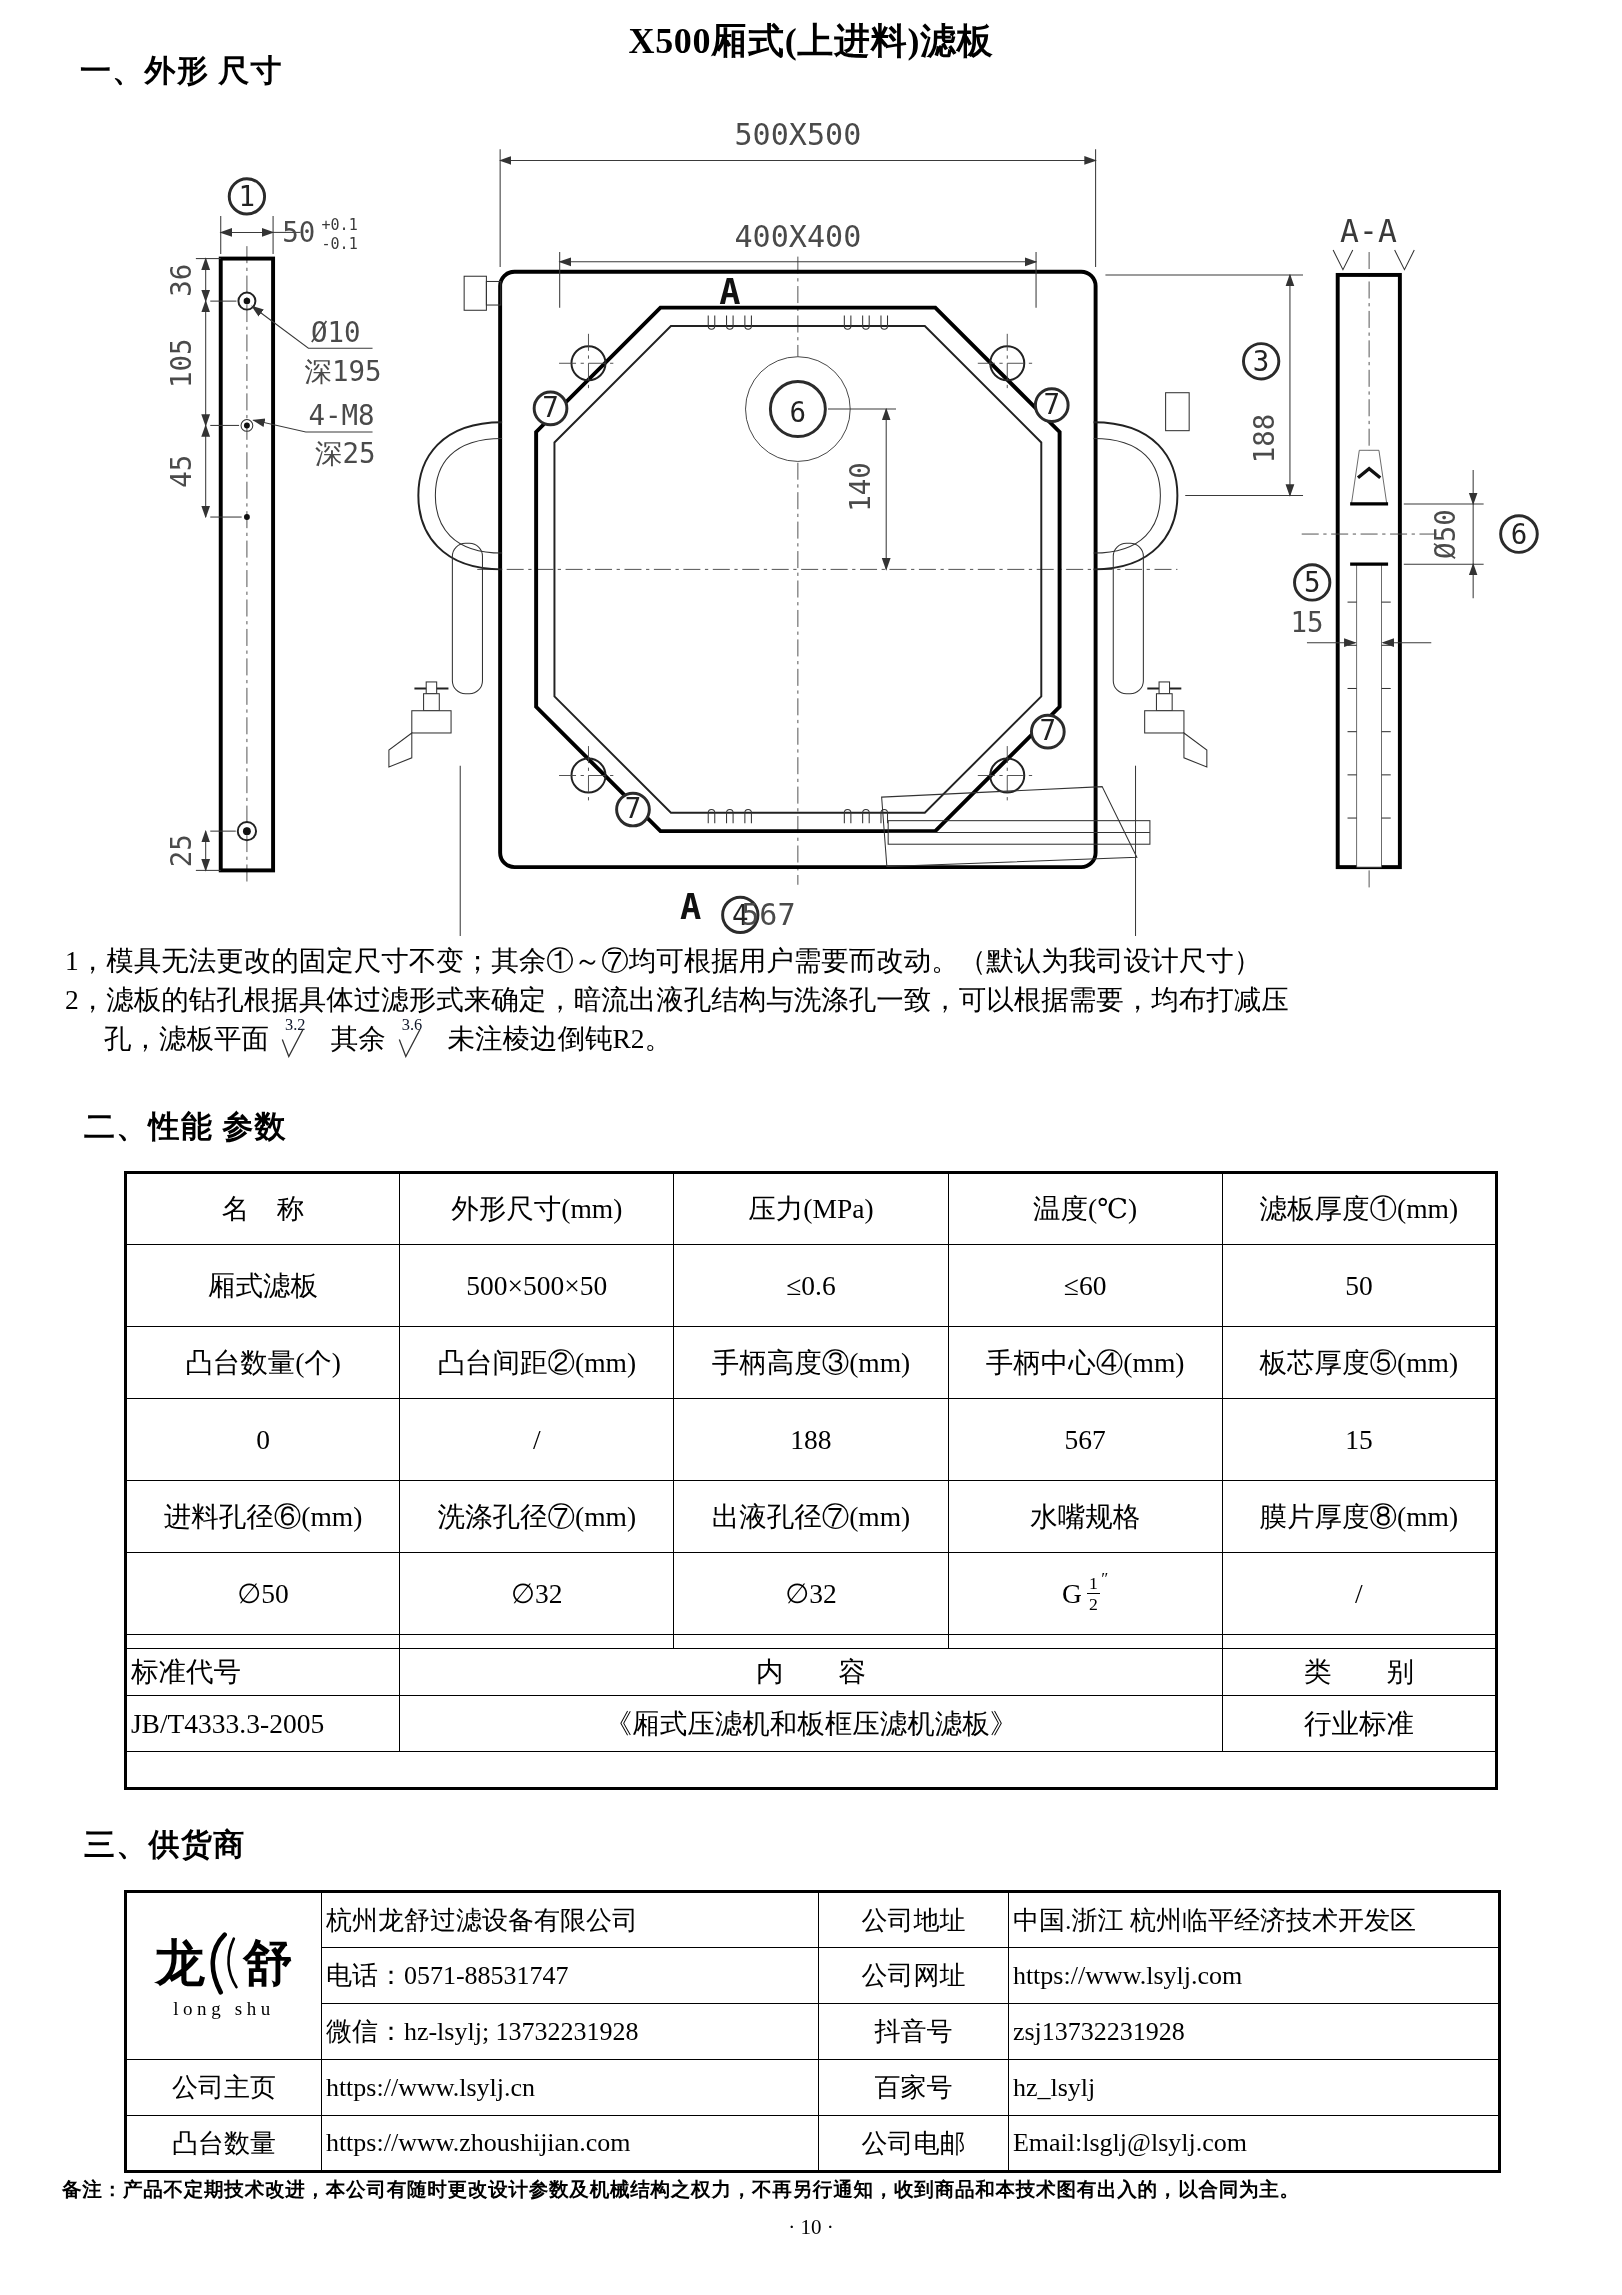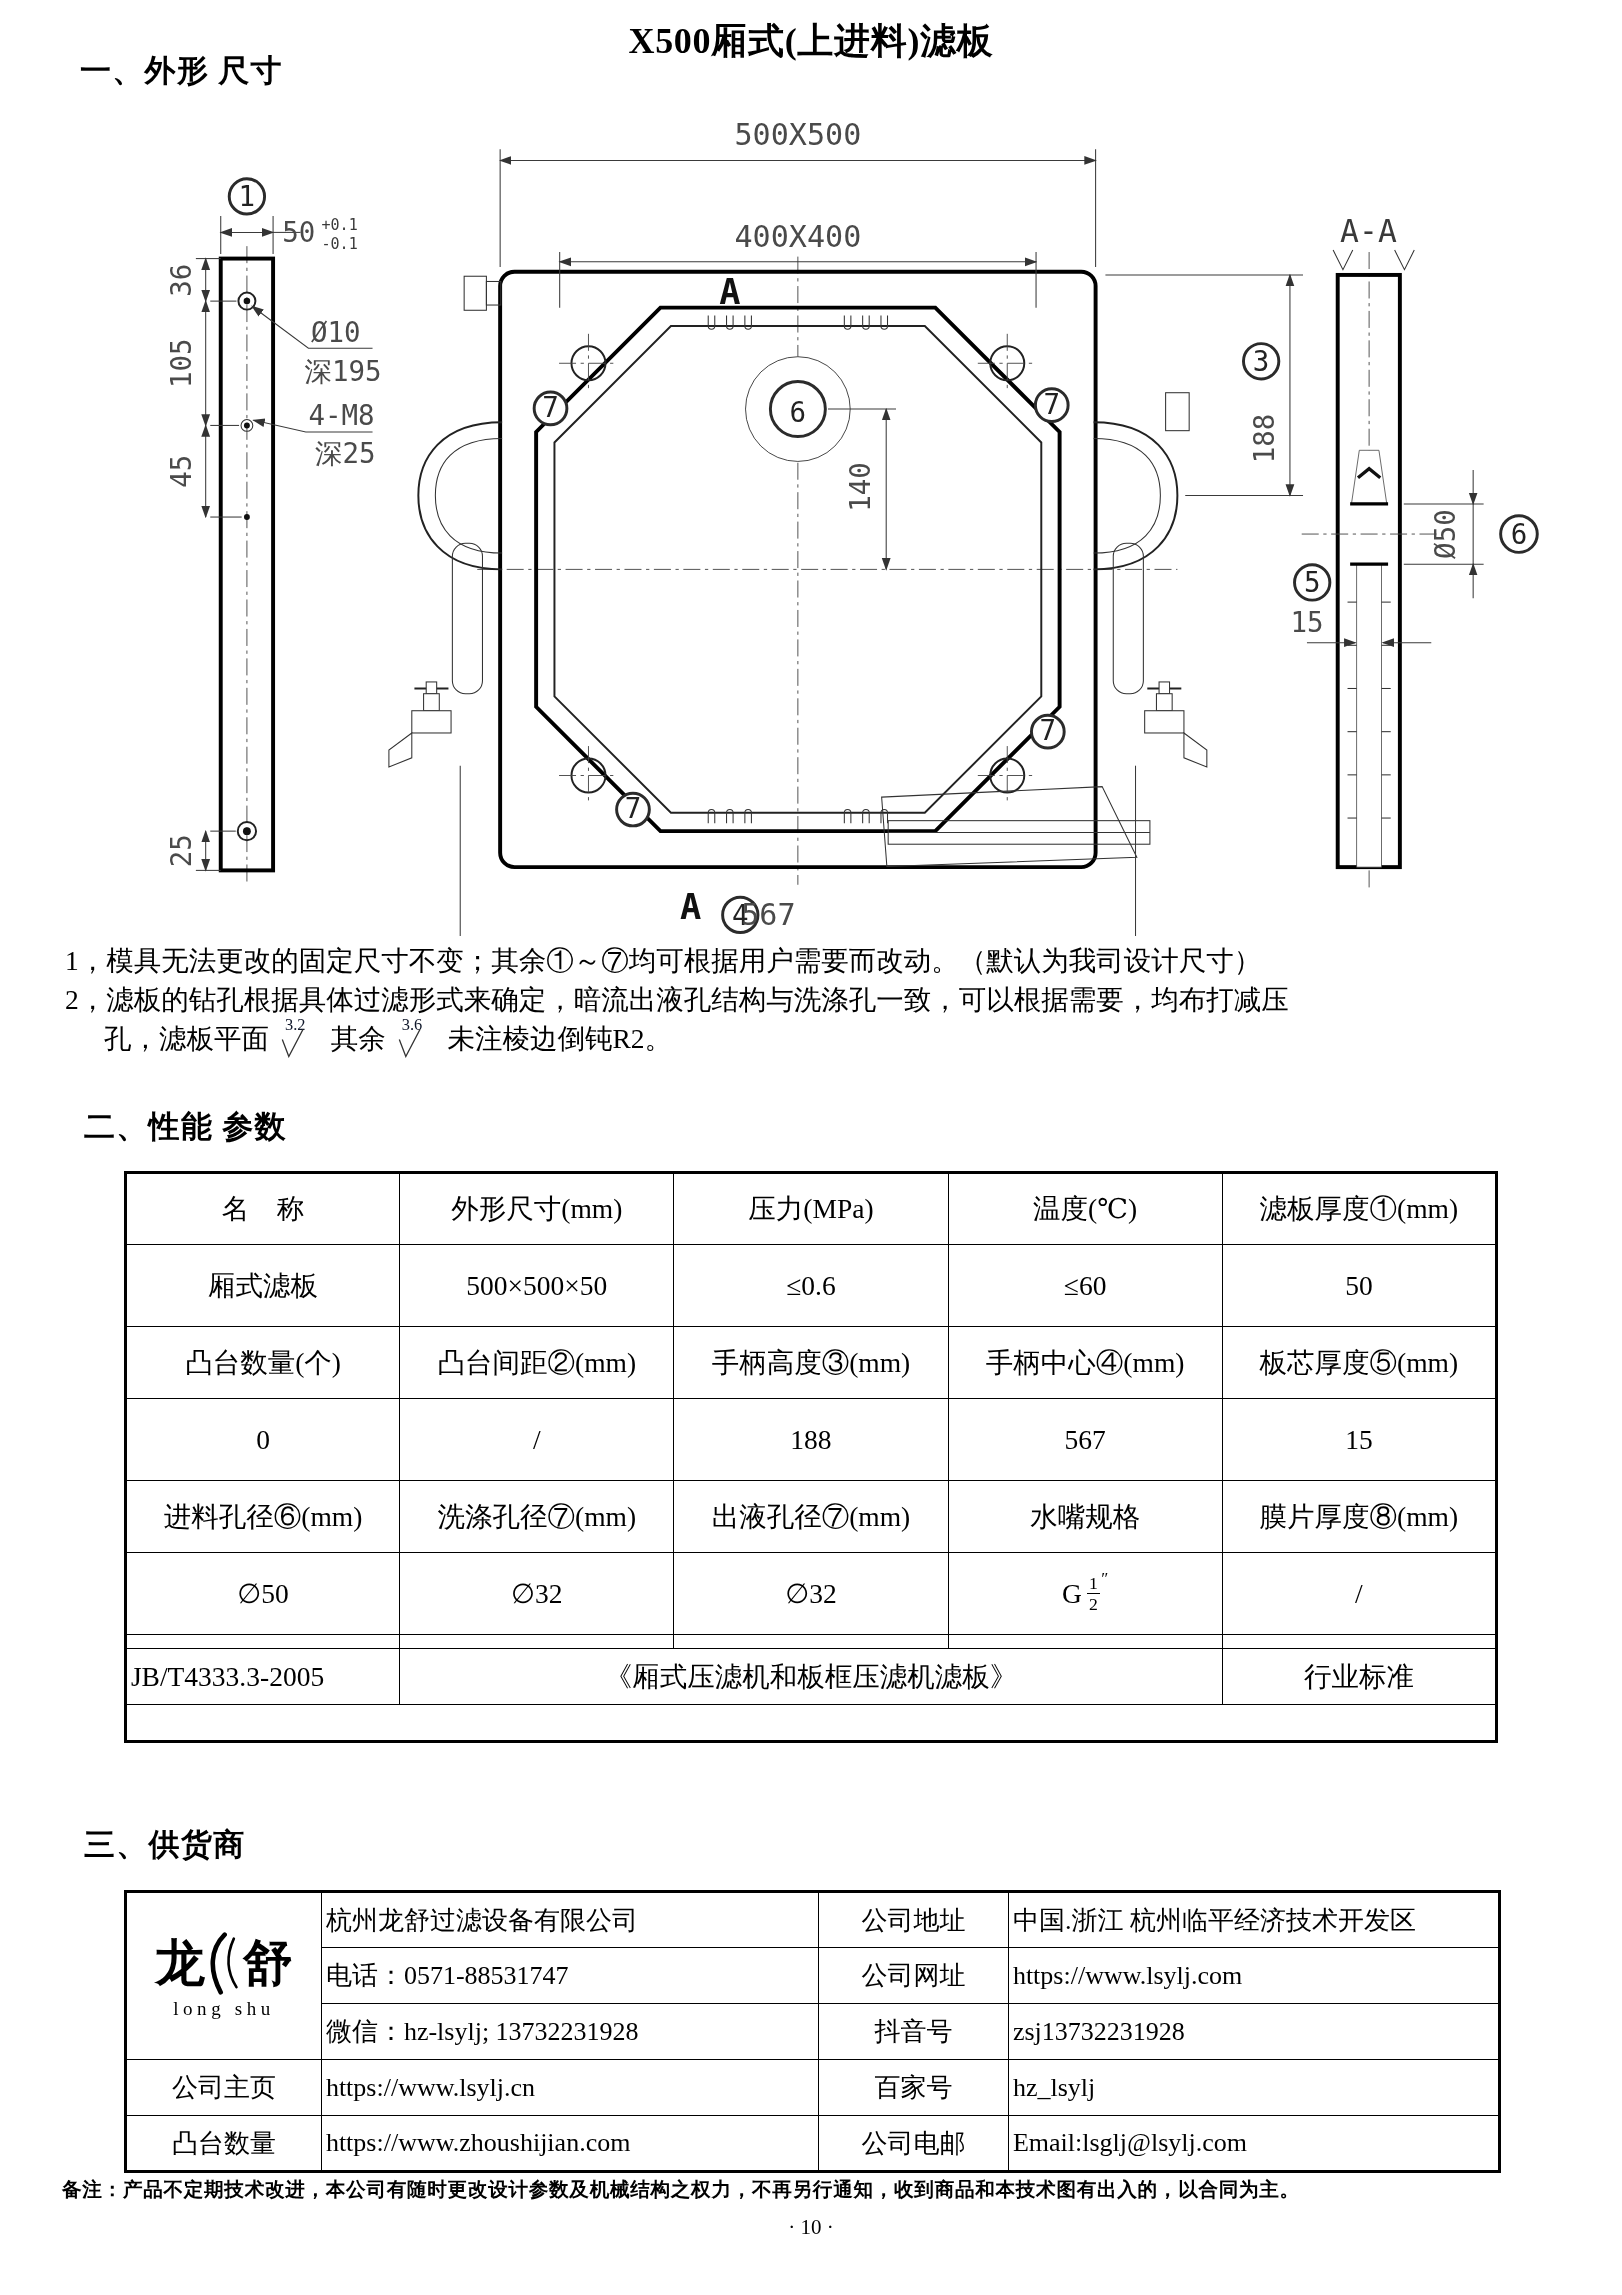--- a/index.html
+++ b/index.html
@@ -369,20 +369,25 @@
       </td>
       <td>/</td>
     </tr>
     <tr class="rthin">
       <td></td>
           <td></td>
           <td></td>
           <td></td>
           <td></td>
     </tr>
+    <tr class="rstd">
+      <td class="left">标准代号</td>
+      <td colspan="3">内　　容</td>
+      <td>类　　别</td>
+    </tr>
     <tr class="rjb">
       <td class="left">JB/T4333.3-2005</td>
       <td colspan="3">《厢式压滤机和板框压滤机滤板》</td>
       <td>行业标准</td>
     </tr>
     <tr class="rend">
       <td colspan="5"></td>
     </tr>
   </tbody>
     </table>

